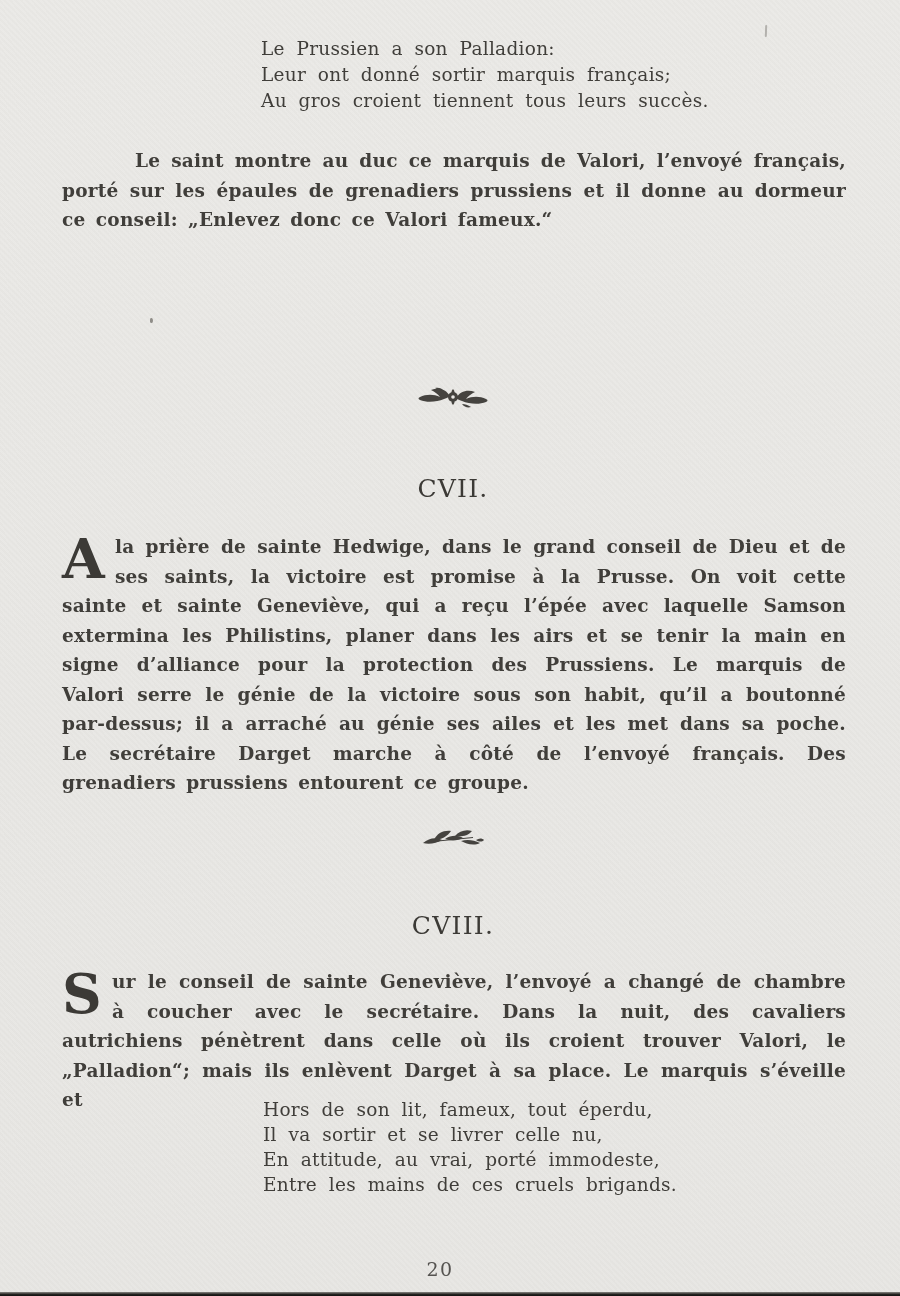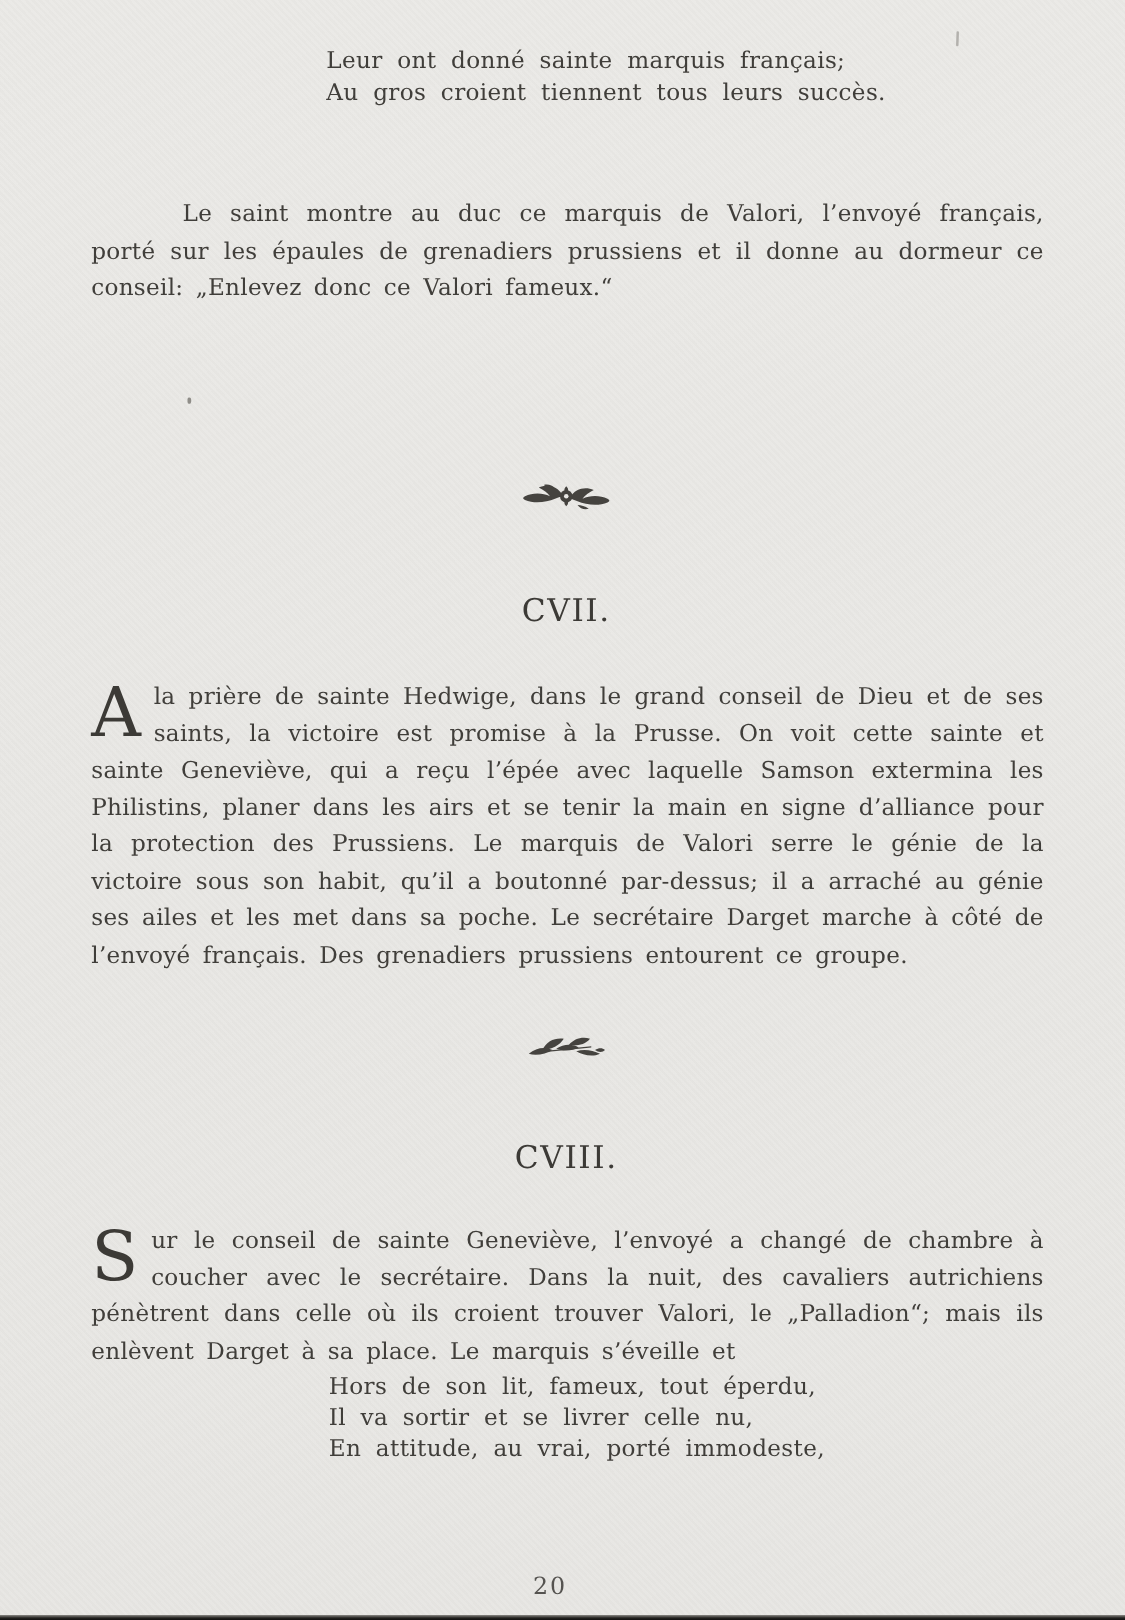--- a/index.html
+++ b/index.html
@@ -34,21 +34,21 @@
   .prose {
     position: absolute;
     left: 62px;
     width: 784px;
     font-size: 18.5px;
     line-height: 29.5px;
     letter-spacing: 0.012em;
     word-spacing: 0.20em;
     text-align: justify;
   }
-  .prose p { margin: 11px; text-indent: 73px; }
+  .prose p { margin: 0; text-indent: 73px; font-weight: bold; }
   #intro-block { top: 146px; }
   #cvii-para  { top: 532px; }
   #cviii-para { top: 967px; }
 
   .dropcap {
     float: left;
     font-size: 55px;
     line-height: 46px;
     height: 54px;
     margin: 4px 10px 0 0;
@@ -115,21 +115,22 @@
   }
 </style>
 </head>
 <body>
 
 <div class="sheet">
 
   <div class="scan-mark"></div>
 
   <div class="verse" id="verse-top">
-    <div>Leur ont donné sainte marquis français;</div>
+    <div>Le Prussien a son Palladion:</div>
+    <div>Leur ont donné sortir marquis français;</div>
     <div>Au gros croient tiennent tous leurs succès.</div>
   </div>
 
   <div class="prose" id="intro-block">
     <p>Le saint montre au duc ce marquis de Valori, l’envoyé français, porté sur les épaules de grenadiers prussiens et il donne au dormeur ce conseil: „Enlevez donc ce Valori fameux.“</p>
   </div>
 
   <div class="scan-speck"></div>
 
   <div class="ornament" id="ornament-top">
@@ -170,19 +171,20 @@
   <div class="section-heading" id="cviii-heading">CVIII.</div>
 
   <div class="prose" id="cviii-para">
     <p style="text-indent:0"><span class="dropcap">S</span><span>ur le conseil de sainte Geneviève, l’envoyé a changé de chambre à coucher avec le secrétaire.  Dans la nuit, des cavaliers autrichiens pénètrent dans celle où ils croient trouver Valori, le „Palladion“; mais ils enlèvent Darget à sa place. Le marquis s’éveille et</span></p>
   </div>
 
   <div class="verse" id="verse-bottom">
     <div>Hors de son lit, fameux, tout éperdu,</div>
     <div>Il va sortir et se livrer celle nu,</div>
     <div>En attitude, au vrai, porté immodeste,</div>
+    <div>Entre les mains de ces cruels brigands.</div>
   </div>
 
   <div class="page-number">20</div>
 
   <div class="bottom-edge"></div>
 
 </div>
 
 </body></html>

